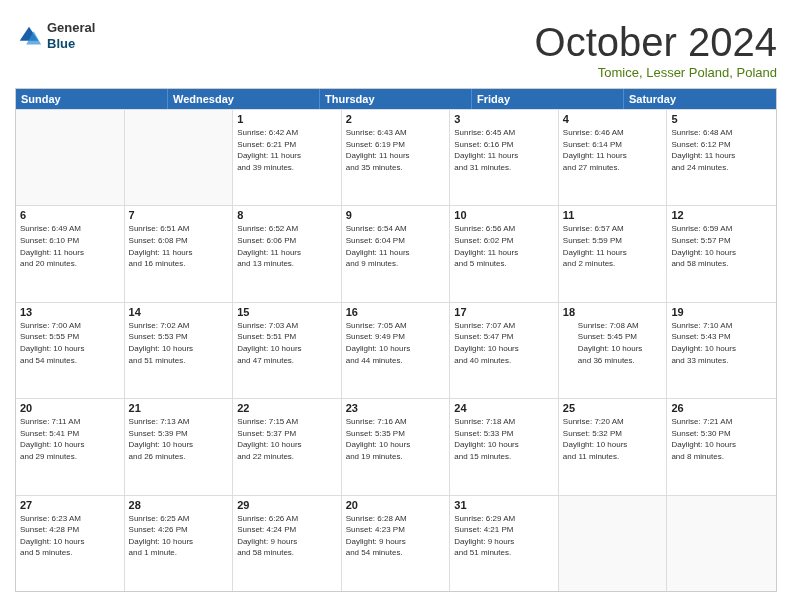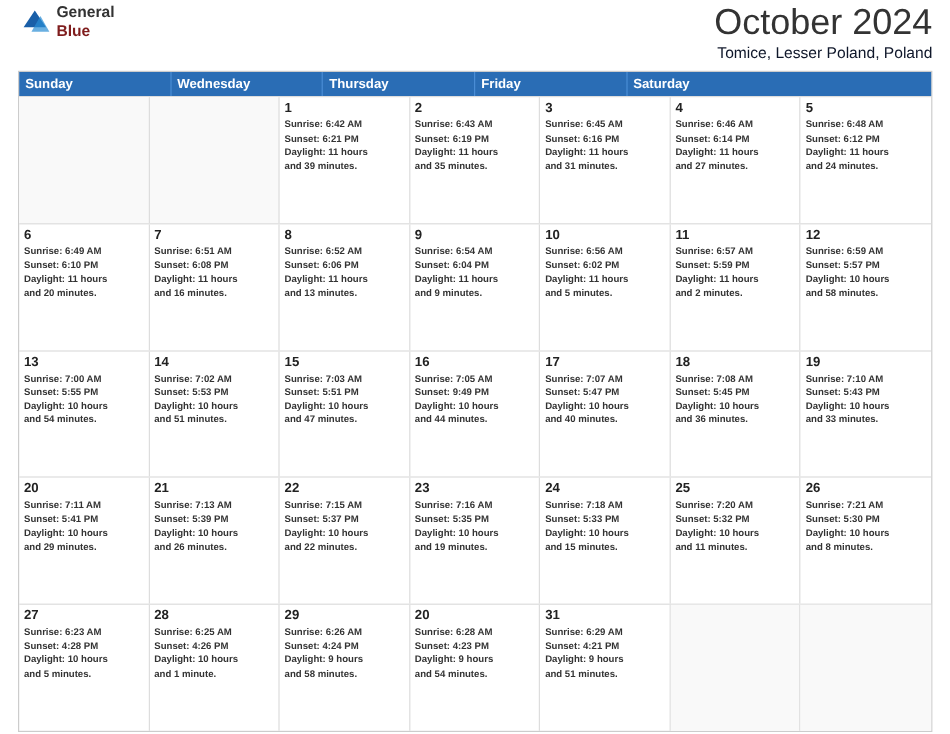--- a/index.html
+++ b/index.html
@@ -6,21 +6,21 @@
     body {
       font-family: Arial, sans-serif;
       background: #fff;
       width: 792px;
       height: 612px;
       overflow: hidden;
     }
     .page {
       width: 792px;
       height: 612px;
-      padding: 2px 15px;
+      padding: 20px 15px;
       display: flex;
       flex-direction: column;
     }
     .header {
       display: flex;
       justify-content: space-between;
       align-items: flex-start;
       margin-bottom: 8px;
     }
     .logo {
@@ -29,46 +29,46 @@
       gap: 4px;
     }
     .logo-text {
       display: flex;
       flex-direction: column;
       font-size: 13px;
       font-weight: bold;
       line-height: 1.2;
     }
     .logo-general { color: #333; }
-    .logo-blue { color: #7f1d1d; }
+    .logo-blue { color: #0c4a6e; }
     .logo-icon {
       width: 28px;
       height: 28px;
     }
     .title-block {
       text-align: right;
     }
     .month-title {
-      font-size: 30px;
+      font-size: 40px;
       color: #333;
       font-weight: normal;
     }
     .subtitle {
       font-size: 13px;
-      color: #0f172a;
+      color: #4d7c0f;
     }
     .calendar {
       flex: 1;
       display: flex;
       flex-direction: column;
       border: 1px solid #ccc;
     }
     .cal-header-row {
       display: grid;
-      grid-template-columns: repeat(6, 1fr);
+      grid-template-columns: repeat(5, 1fr);
       background: #2a6db5;
     }
     .cal-header-cell {
       color: #fff;
       font-size: 11px;
       font-weight: bold;
       padding: 4px 5px;
       text-align: left;
       border-right: 1px solid #4a8dd5;
     }
@@ -97,21 +97,20 @@
     .day-num {
       font-size: 11px;
       font-weight: bold;
       margin-bottom: 2px;
       color: #222;
     }
     .cell-info {
       font-size: 8px;
       line-height: 1.45;
       color: #333;
-      font-weight: bold;
     }
   </style>
 </head>
 <body>
 
 <div class="page">
   <div class="header">
     <div class="logo">
       <svg class="logo-icon" viewBox="0 0 30 30">
         <polygon points="15,5 25,20 5,20" fill="#1a5fa8"></polygon>
@@ -258,21 +257,21 @@
           </div>
           <div class="cal-cell">
             <div class="day-num">17</div>
             <div class="cell-info" style="white-space: pre-line;">Sunrise: 7:07 AM
 Sunset: 5:47 PM
 Daylight: 10 hours
 and 40 minutes.</div>
           </div>
           <div class="cal-cell">
             <div class="day-num">18</div>
-            <div class="cell-info" style="white-space: pre-line;">Sunrise: 7:08 AM
+            <div class="cell-info" style="white-space: pre-line; margin-left: 15px;">Sunrise: 7:08 AM
 Sunset: 5:45 PM
 Daylight: 10 hours
 and 36 minutes.</div>
           </div>
           <div class="cal-cell">
             <div class="day-num">19</div>
             <div class="cell-info" style="white-space: pre-line;">Sunrise: 7:10 AM
 Sunset: 5:43 PM
 Daylight: 10 hours
 and 33 minutes.</div>

